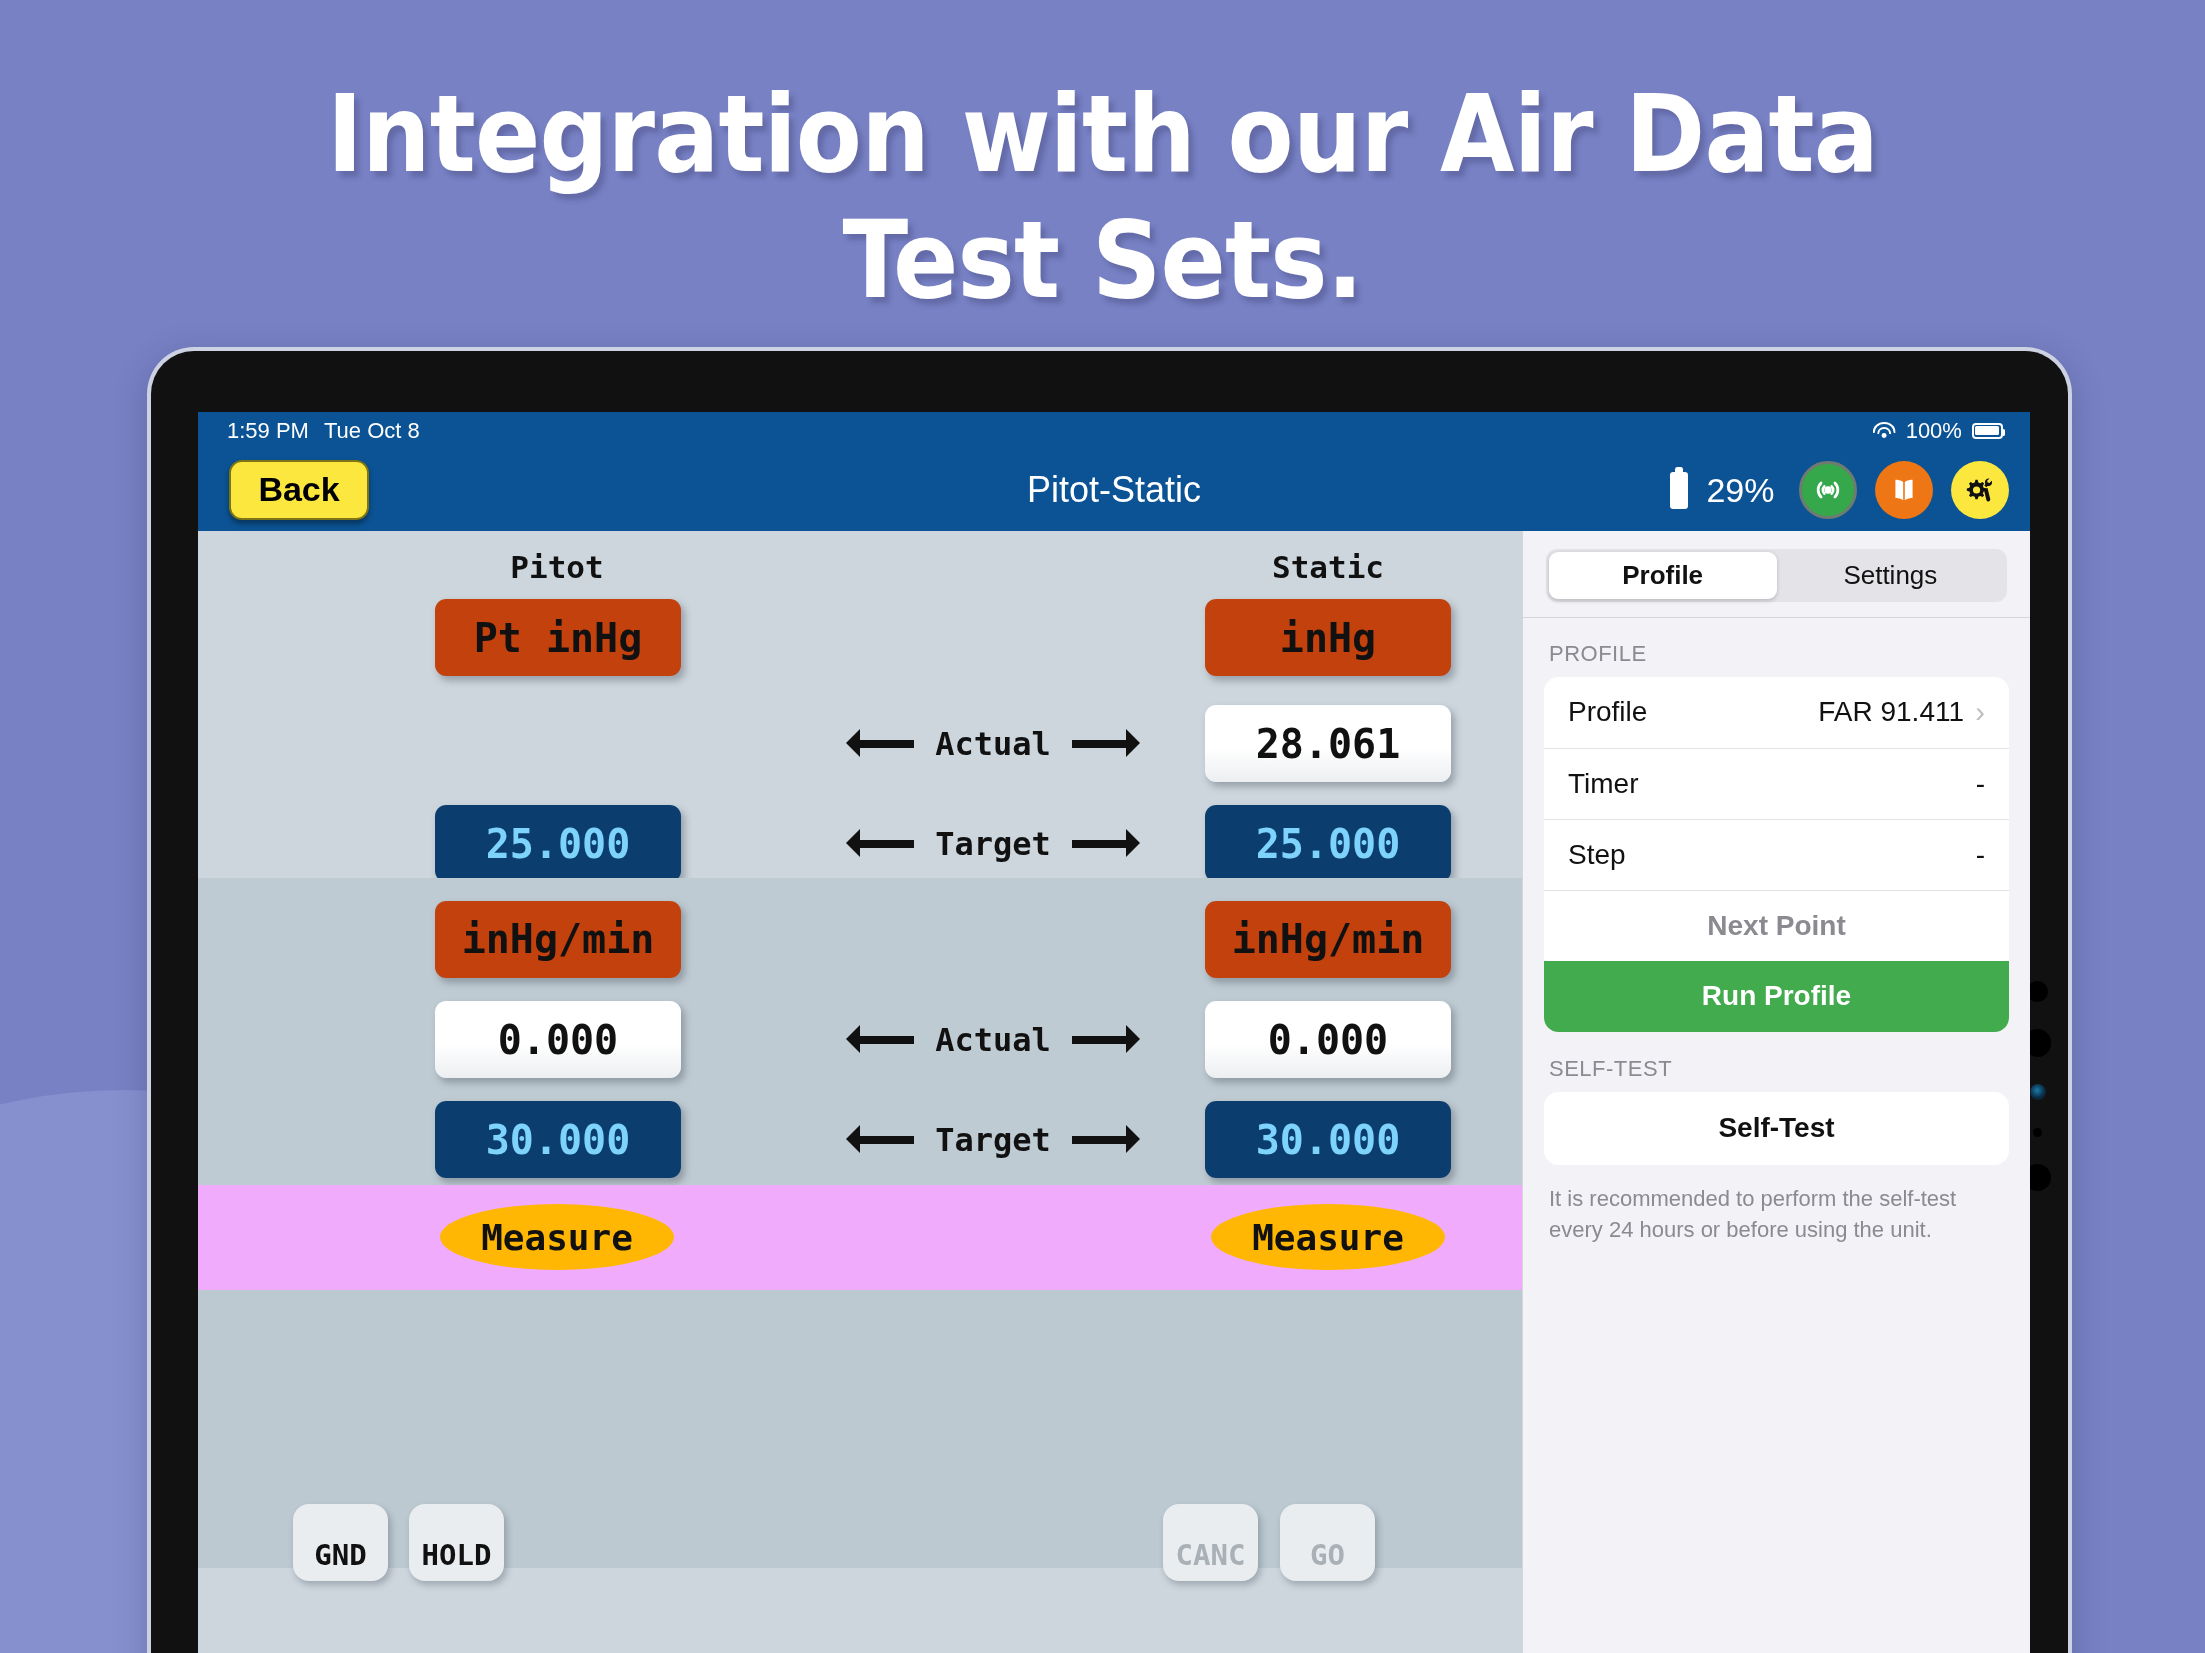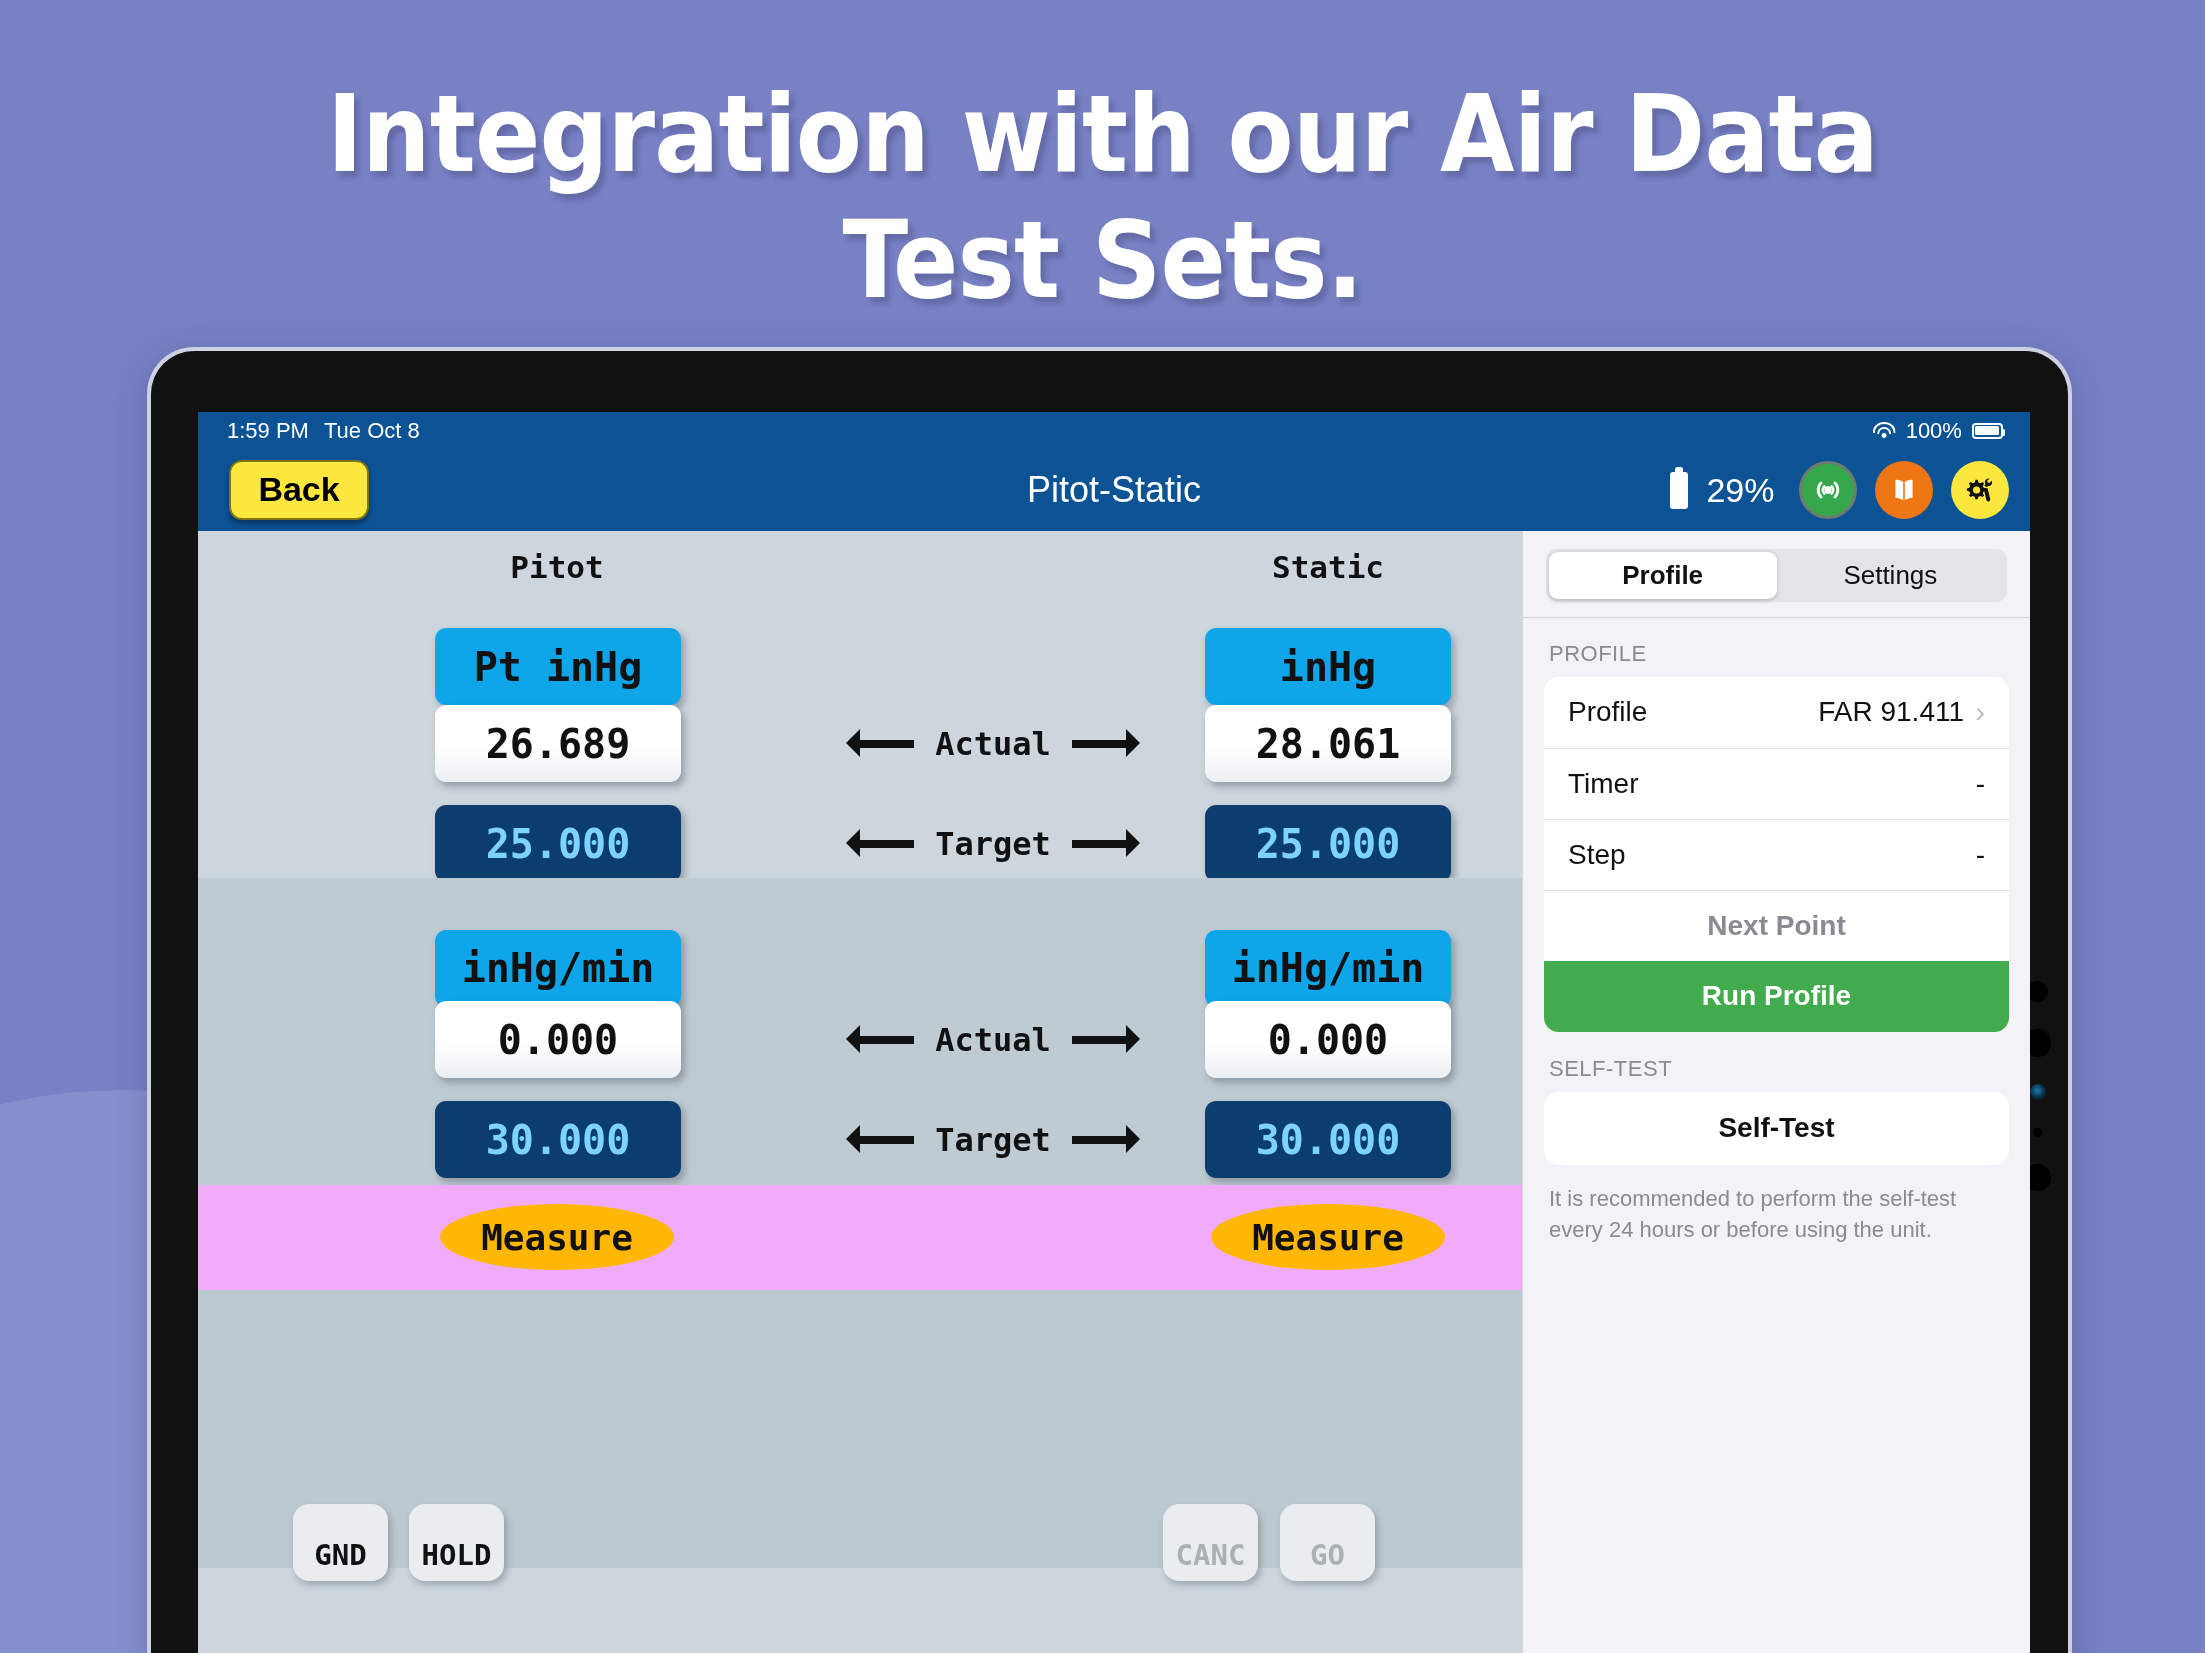--- a/index.html
+++ b/index.html
@@ -169,21 +169,21 @@
     position: absolute;
     width: 246px; height: 77px;
     border-radius: 11.3px;
     display: flex; align-items: center; justify-content: center;
     font-family: "DejaVu Sans Mono", "Liberation Mono", monospace;
     font-size: 40px; font-weight: bold;
     box-shadow: 3.2px 4.8px 7.3px rgba(60,70,80,.35);
   }
   .cell.left  { left: 237px; }
   .cell.right { left: 1007px; }
-  .cell.unit   { background: #0ea5e9; color: #111; cursor: pointer; margin-top: 29px; }
+  .cell.unit   { background: #c2410c; color: #111; cursor: pointer; }
   .cell.actual { background: linear-gradient(#ffffff 55%, #eceff1 100%); color: #111; }
   .cell.target { background: #0b3d6e; color: #7dd3fc; cursor: pointer; }
 
   .mid-label {
     position: absolute;
     left: 597px; width: 396px;
     display: flex; align-items: center; justify-content: center; gap: 21px;
     font-family: "DejaVu Sans Mono", "Liberation Mono", monospace;
     font-size: 32px; font-weight: bold; color: #111;
     height: 77px;
@@ -365,21 +365,20 @@
 
       <div id="main-panel">
 
         <div class="band light" style="height:347px">
           <div class="col-header left">Pitot</div>
           <div class="col-header right">Static</div>
 
           <div class="cell unit left" style="top:68px">Pt inHg</div>
           <div class="cell unit right" style="top:68px">inHg</div>
 
-          <div class="cell actual left" style="top:174px">26.689</div>
           <div class="cell actual right" style="top:174px">28.061</div>
           <div class="mid-label" style="top:174px">
             <span class="arrow left"></span>
             <span>Actual</span>
             <span class="arrow right"></span>
           </div>
 
           <div class="cell target left" style="top:274px">25.000</div>
           <div class="cell target right" style="top:274px">25.000</div>
           <div class="mid-label" style="top:274px">

